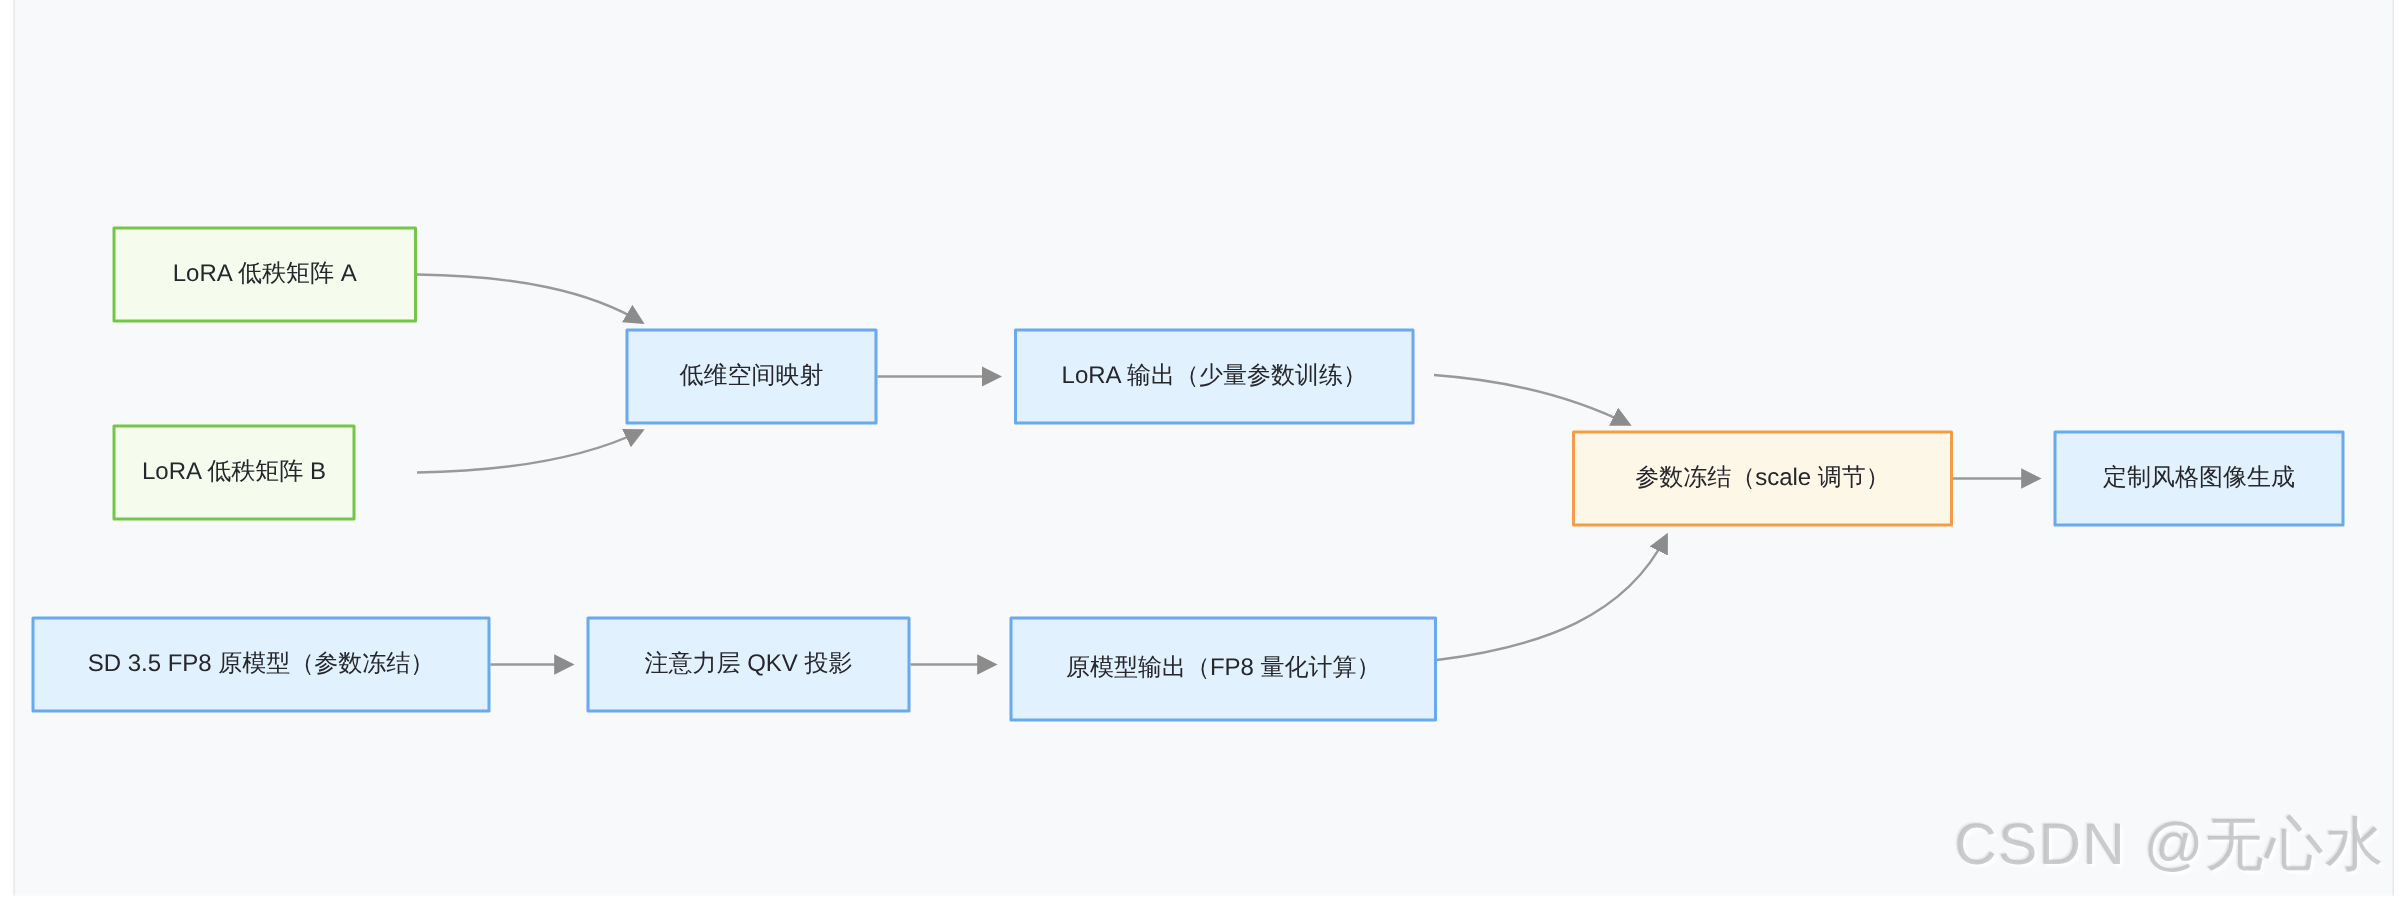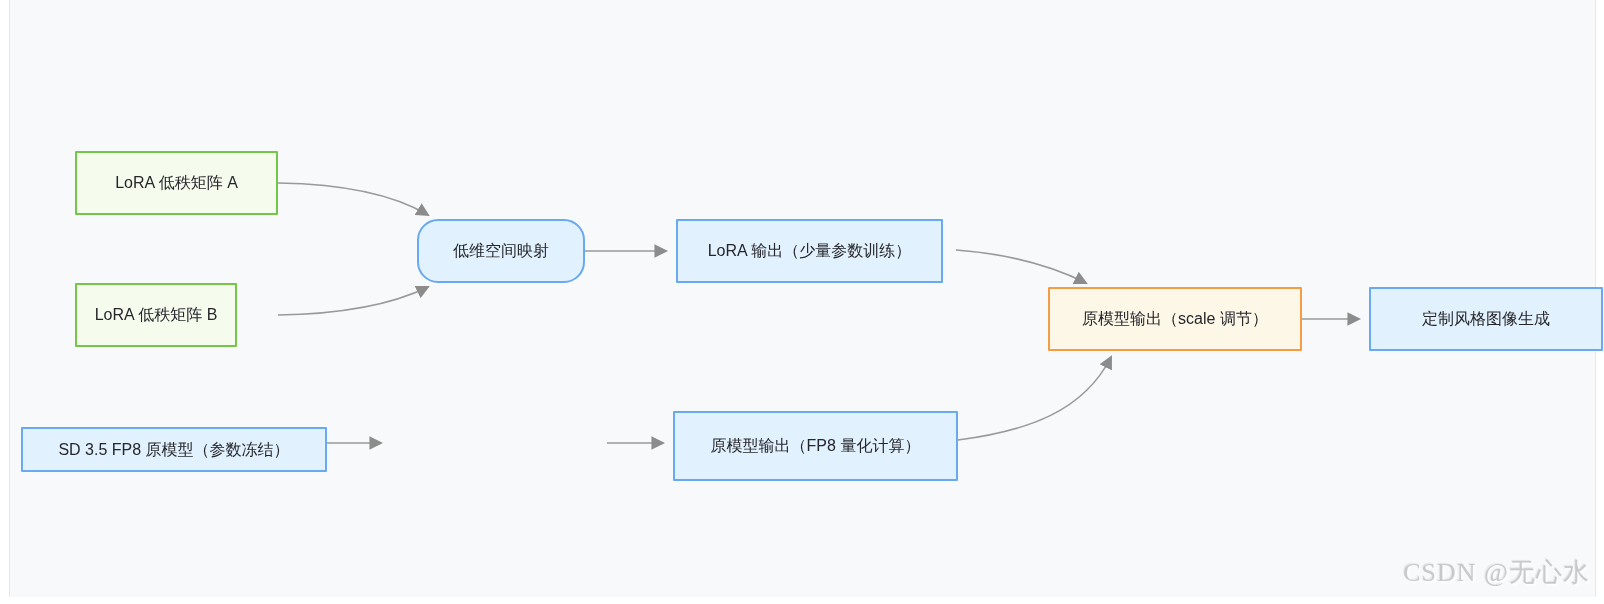--- a/index.html
+++ b/index.html
@@ -49,26 +49,25 @@
     white-space: nowrap;
     line-height: 1.2;
   }
   .node.green  { background: #f5fcee; border-color: #74c648; }
   .node.orange { background: #fdf7e8; border-color: #f49d45; }
 
   .watermark {
     position: absolute;
     right: 14px;
     bottom: 14px;
-    font-size: 26px;
+    font-size: 39px;
     letter-spacing: 1px;
     color: rgba(186, 188, 190, 0.75);
     text-shadow: 2px 2px 2px rgba(255,255,255,0.95), -1px -1px 1px rgba(130,130,130,0.18);
     white-space: nowrap;
-    font-family: Liberation Serif, serif;
   }
 </style>
 </head>
 <body>
 
 <div class="stage">
 
   <div class="canvas"></div>
 
   <svg class="edges" width="1604" height="604" viewBox="0 0 1604 604" xmlns="http://www.w3.org/2000/svg">
@@ -86,28 +85,29 @@
       <path d="M607,443 H663" marker-end="url(#arrow)"></path>
       <path d="M958,440 C1028,431 1084,411 1111,357" marker-end="url(#arrow)"></path>
       <path d="M1302,319 H1359" marker-end="url(#arrow)"></path>
     </g>
   </svg>
 
   <div class="node green" style="left:75px; top:151px; width:203px; height:64px;">LoRA 低秩矩阵 A</div>
 
   <div class="node green" style="left:75px; top:283px; width:162px; height:64px;">LoRA 低秩矩阵 B</div>
 
-  <div class="node" style="left:417px; top:219px; width:168px; height:64px;border-radius:21px;">低维空间映射</div>
+  <div class="node" style="left:417px; top:219px; width:168px; height:64px;">低维空间映射</div>
 
   <div class="node" style="left:676px; top:219px; width:267px; height:64px;">LoRA 输出（少量参数训练）</div>
 
-  <div class="node" style="left:21px; top:411px; width:306px; height:45px;margin-top:16px;">SD 3.5 FP8 原模型（参数冻结）</div>
+  <div class="node" style="left:21px; top:411px; width:306px; height:64px;">SD 3.5 FP8 原模型（参数冻结）</div>
 
+  <div class="node" style="left:391px; top:411px; width:216px; height:64px;">注意力层 QKV 投影</div>
 
   <div class="node" style="left:673px; top:411px; width:285px; height:70px;">原模型输出（FP8 量化计算）</div>
 
-  <div class="node orange" style="left:1048px; top:287px; width:254px; height:64px;">原模型输出（scale 调节）</div>
+  <div class="node orange" style="left:1048px; top:287px; width:254px; height:64px;">参数冻结（scale 调节）</div>
 
-  <div class="node" style="left:1369px; top:287px; width:234px; height:64px;">定制风格图像生成</div>
+  <div class="node" style="left:1369px; top:287px; width:194px; height:64px;">定制风格图像生成</div>
 
   <div class="watermark">CSDN @无心水</div>
 
 </div>
 
 </body></html>

